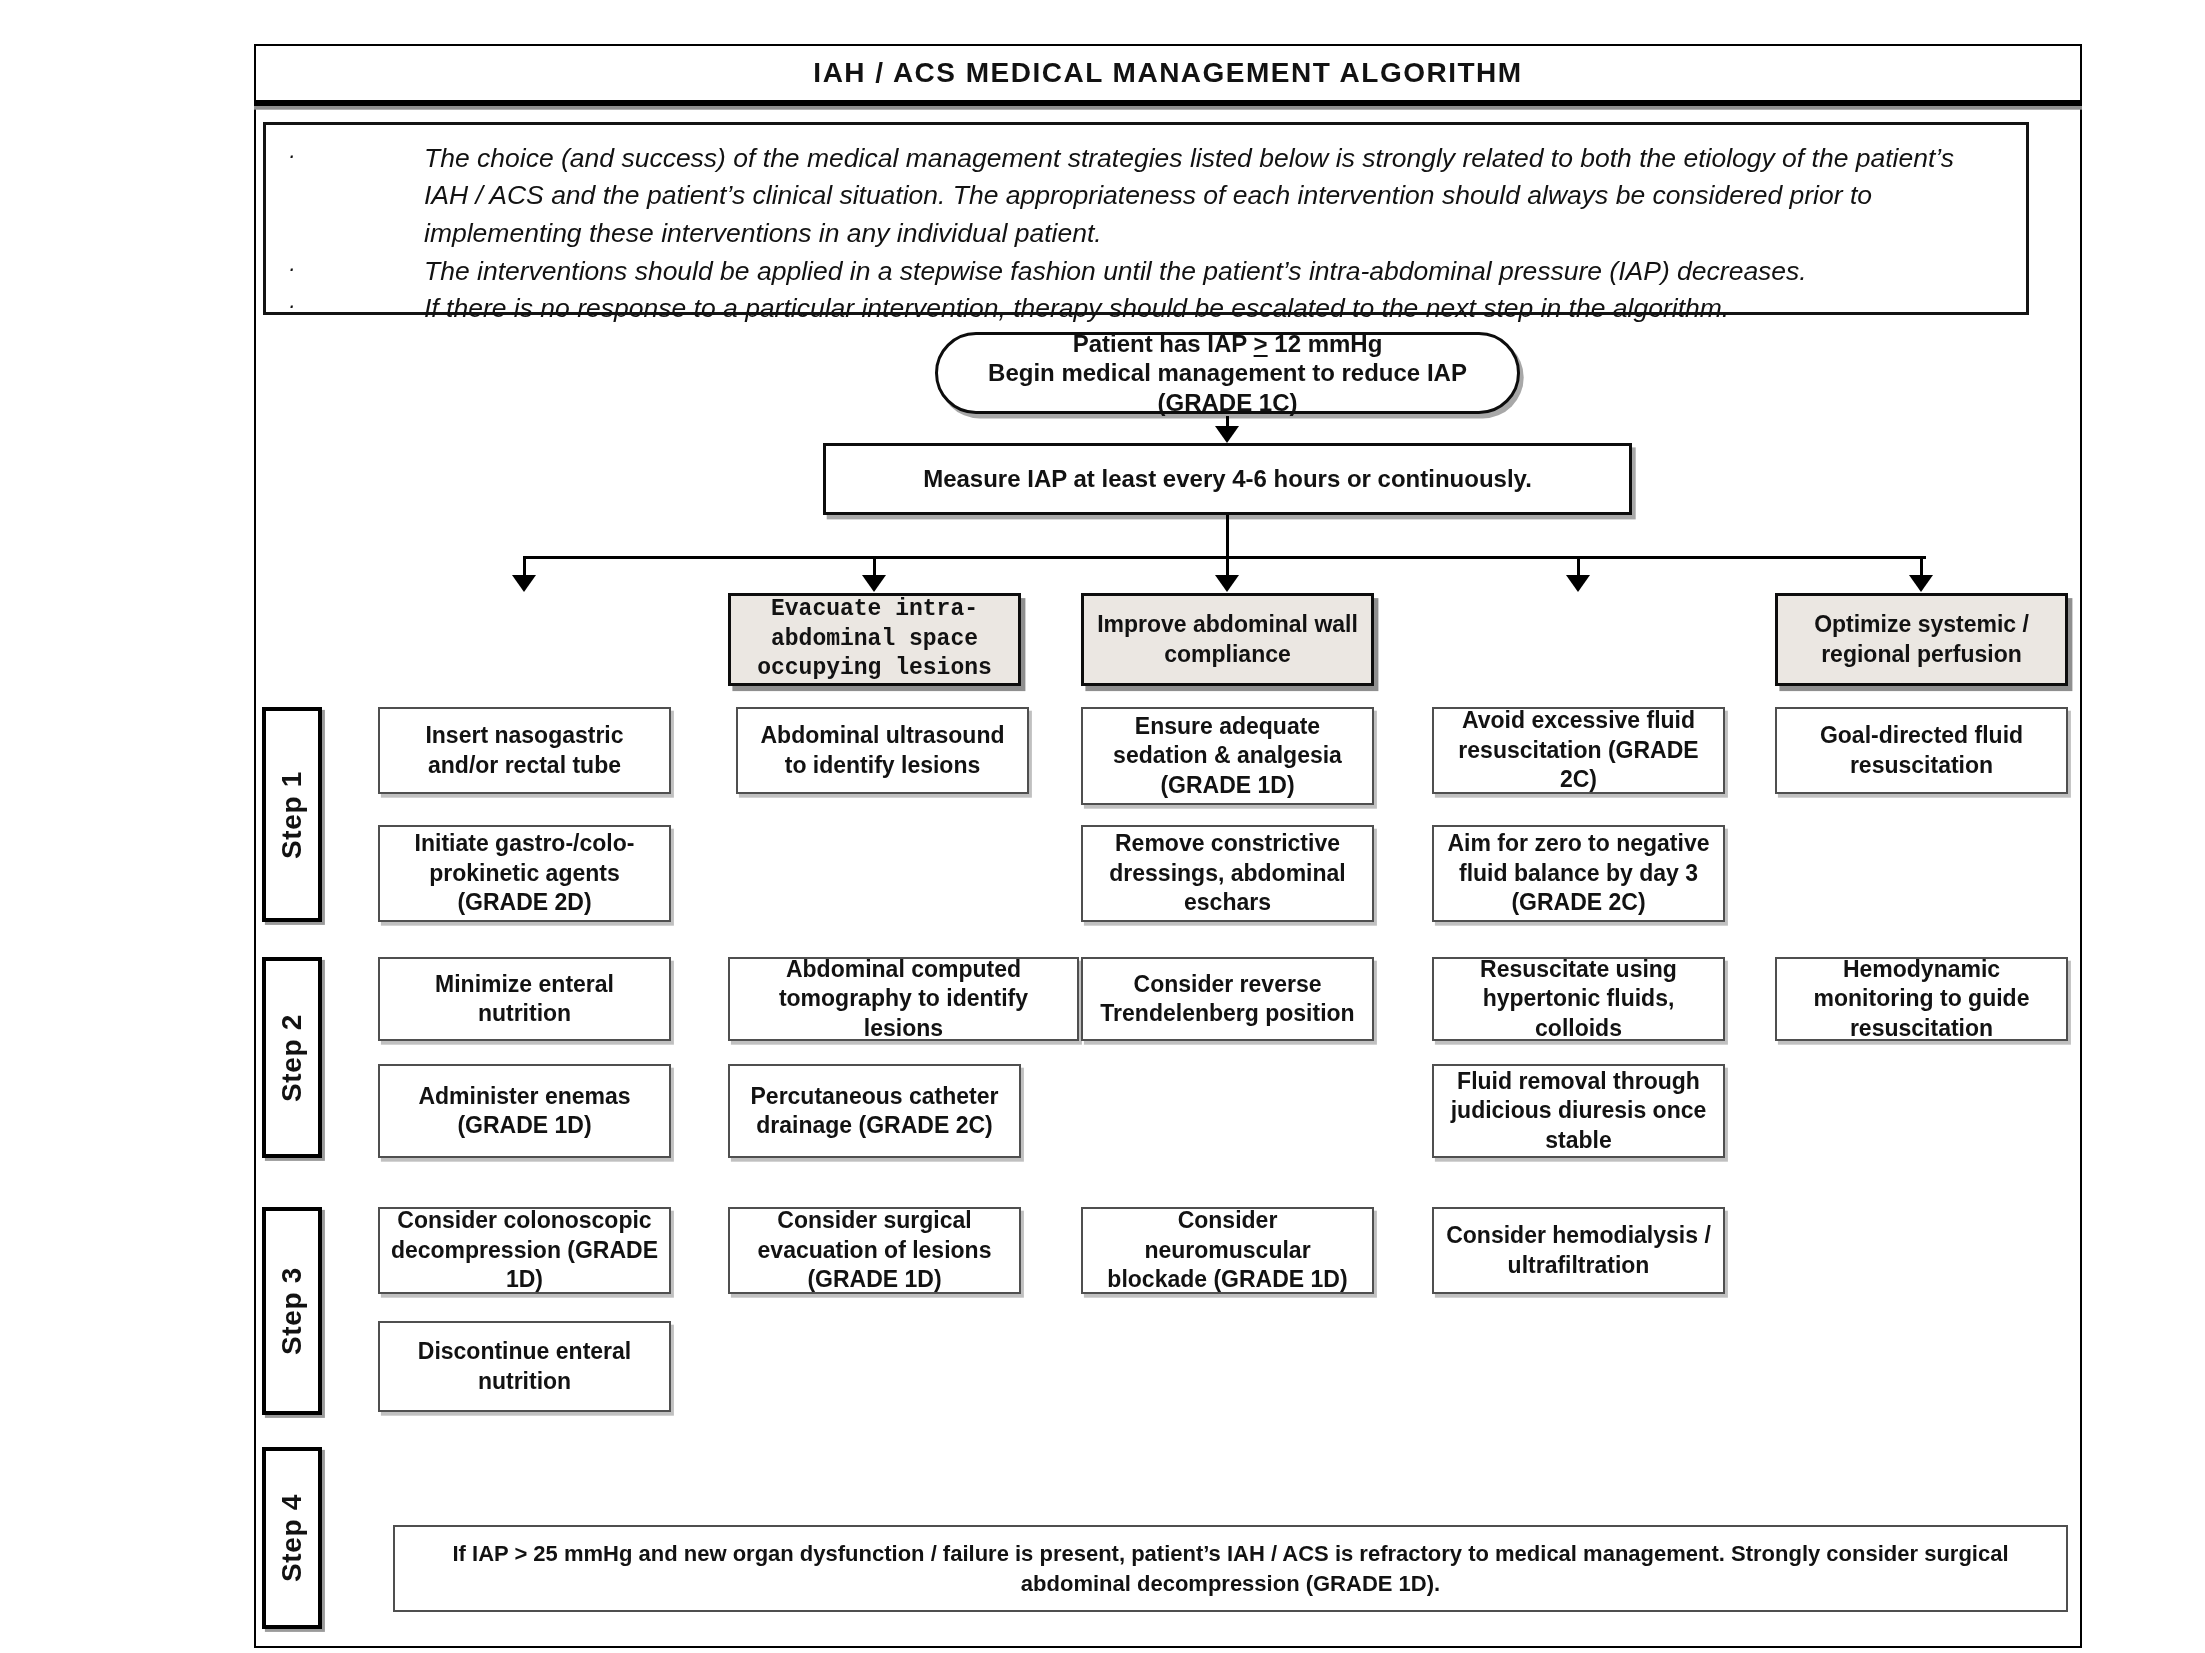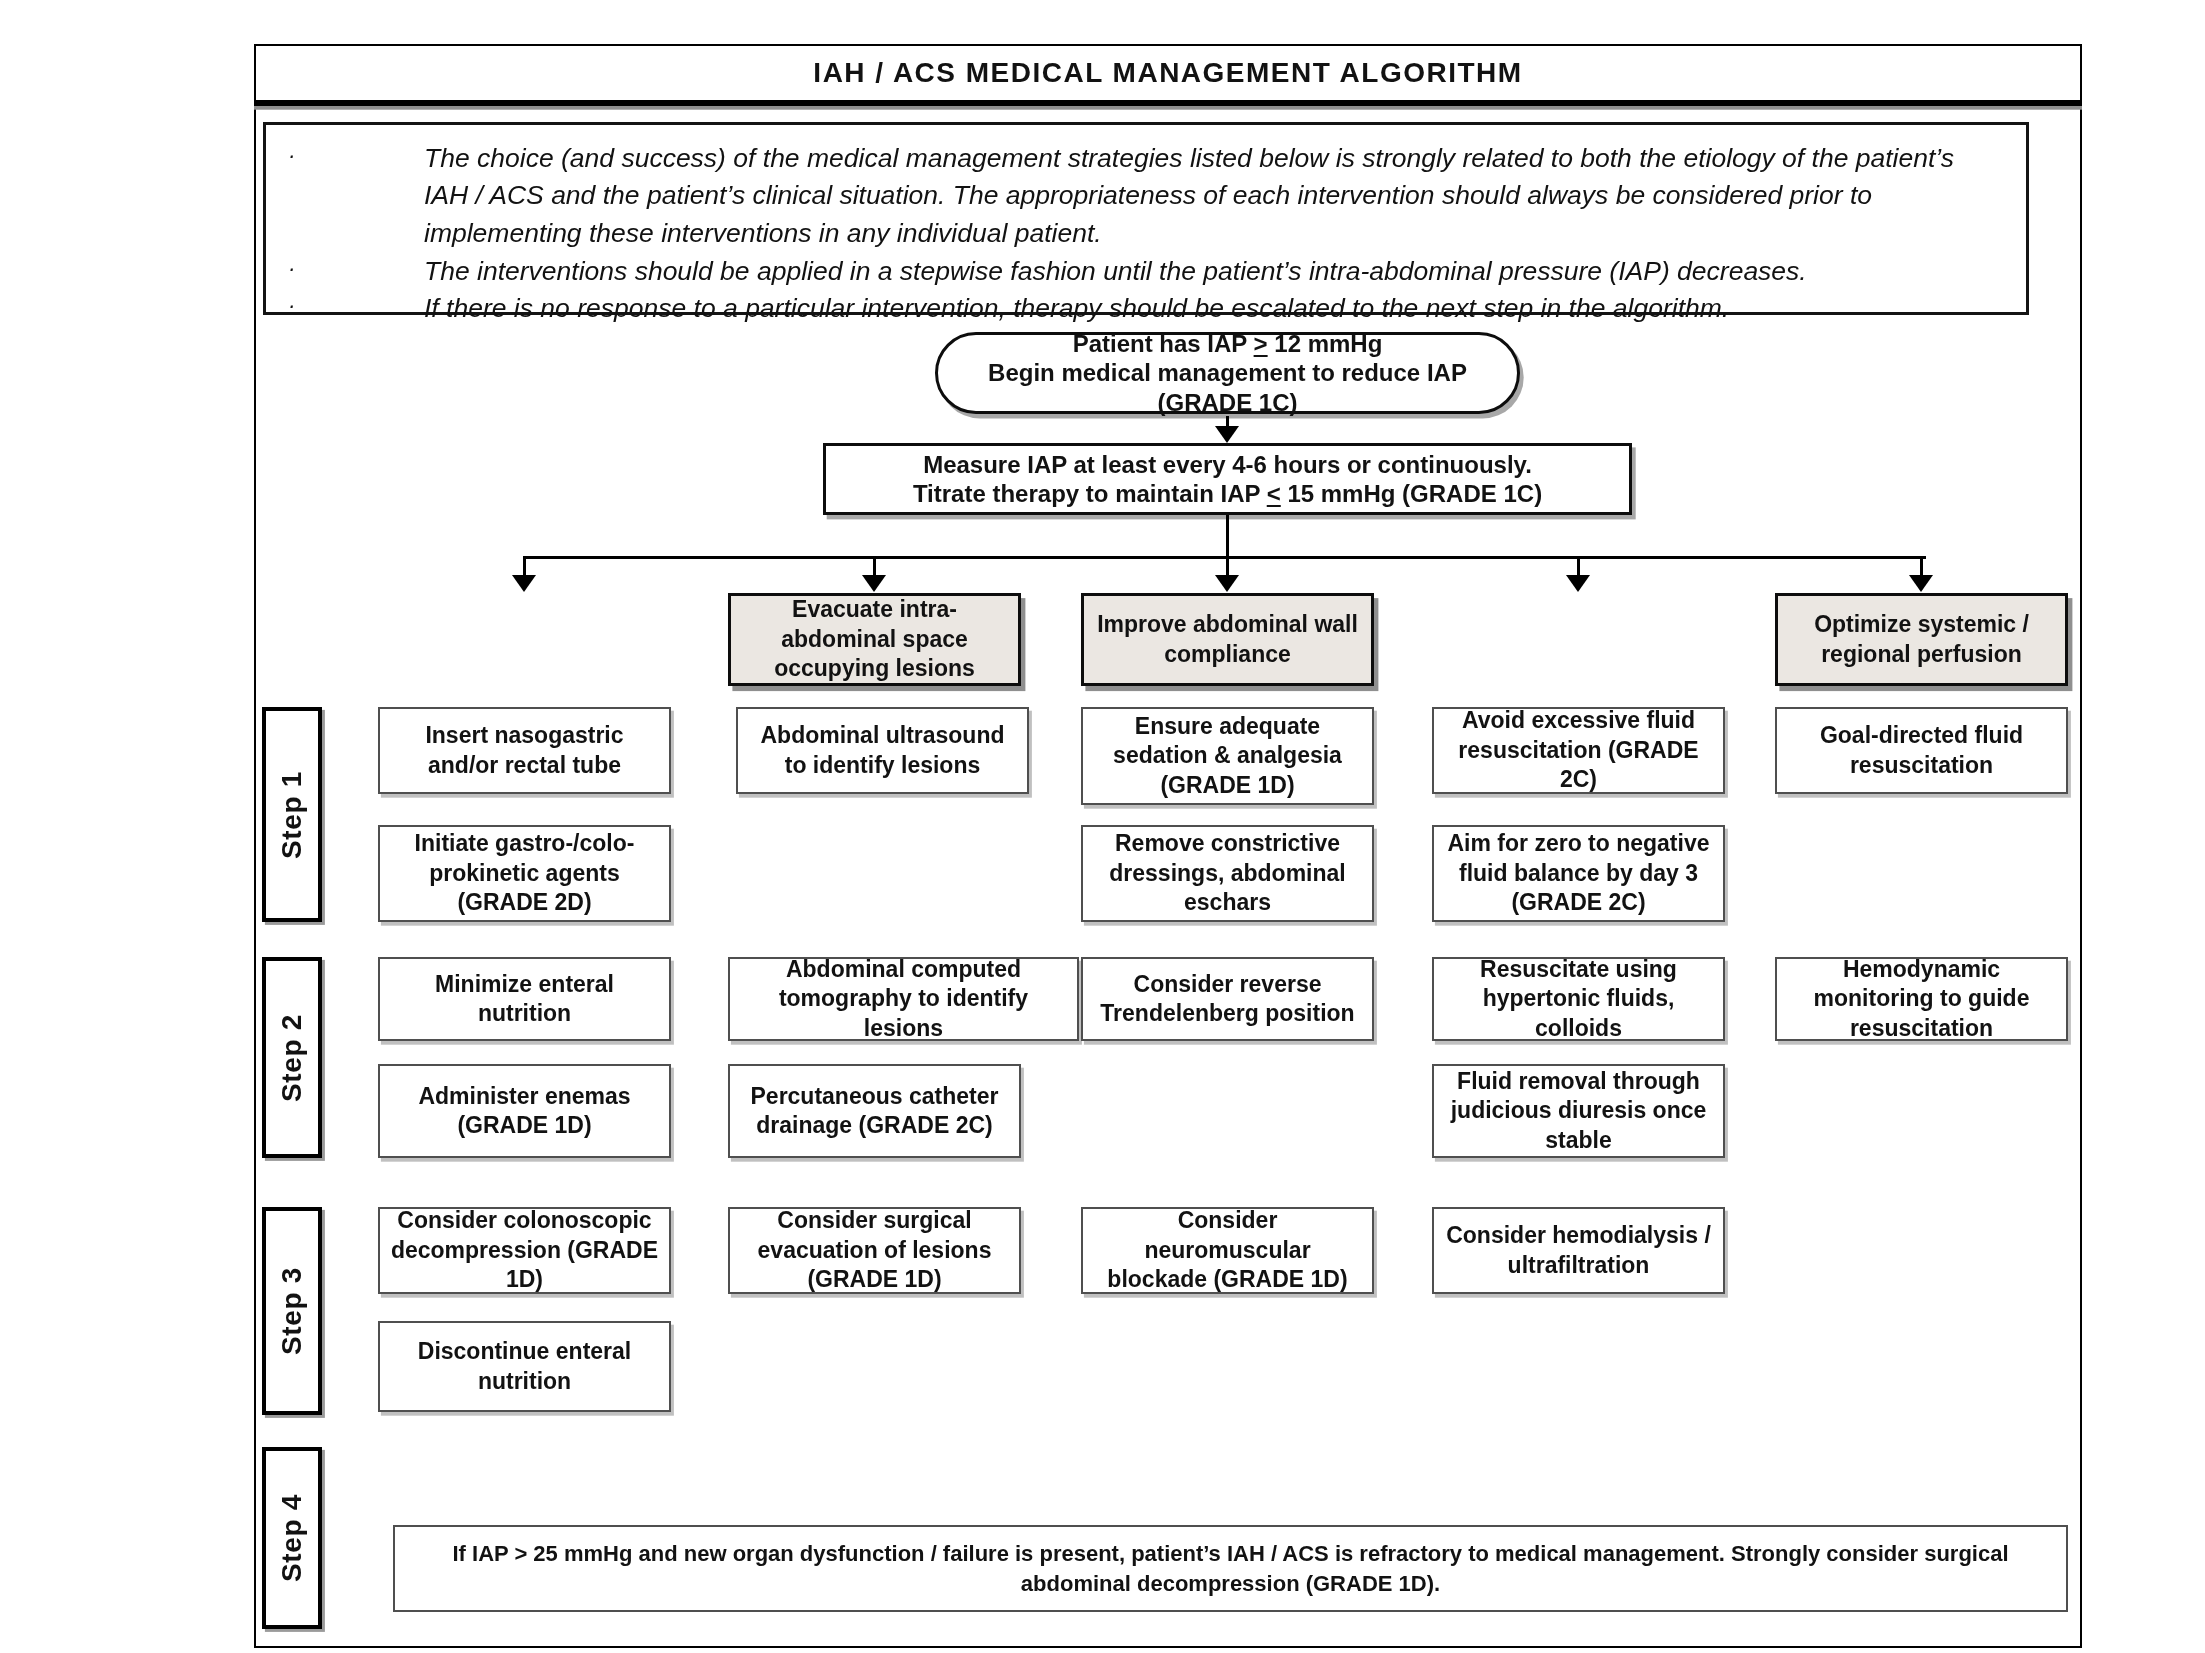--- a/index.html
+++ b/index.html
@@ -72,40 +72,37 @@
     </div>
     <div>Begin medical management to reduce IAP</div>
     <div>(GRADE 1C)</div>
   </div>
 
   <div class="abs vl" style="left:1226px;top:416px;height:13.2px;"></div>
   <div class="abs ah" style="left:1215px;top:426px;"></div>
 
   <div class="abs node measure-node" style="left:823px;top:443px;width:809px;height:72px;">
     <div>Measure IAP at least every 4-6 hours or continuously.</div>
-    <div>
-      <span>Titrate therapy to maintain IAP </span><span class="op-underline">&lt;</span><span> 15 mmHg (GRADE 1C)</span>
-    </div>
   </div>
 
   <div class="abs vl" style="left:1226px;top:515px;height:43px;"></div>
   <div class="abs hl" style="left:523px;top:556px;width:1403px;"></div>
 
   <div class="abs vl" style="left:523px;top:559px;height:17px;"></div>
   <div class="abs ah" style="left:512px;top:575px;"></div>
   <div class="abs vl" style="left:873px;top:559px;height:17px;"></div>
   <div class="abs ah" style="left:862px;top:575px;"></div>
   <div class="abs vl" style="left:1226px;top:559px;height:17px;"></div>
   <div class="abs ah" style="left:1215px;top:575px;"></div>
   <div class="abs vl" style="left:1577px;top:559px;height:17px;"></div>
   <div class="abs ah" style="left:1566px;top:575px;"></div>
   <div class="abs vl" style="left:1920px;top:559px;height:17px;"></div>
   <div class="abs ah" style="left:1909px;top:575px;"></div>
 
-  <div class="abs hdr" style="left:728px;top:593px;width:293px;height:93px;">
+  <div class="abs hdr" style="left:728px;top:593px;width:293px;height:93px;font-family:Liberation Mono, monospace;">
       <span>Evacuate intra-abdominal space occupying lesions</span>
     </div>
   <div class="abs hdr" style="left:1081px;top:593px;width:293px;height:93px;">
       <span>Improve abdominal wall compliance</span>
     </div>
   <div class="abs hdr" style="left:1775px;top:593px;width:293px;height:93px;">
       <span>Optimize systemic / regional perfusion</span>
     </div>
 
   <div class="abs step-label" style="left:262px;top:707px;width:60px;height:215px;">

